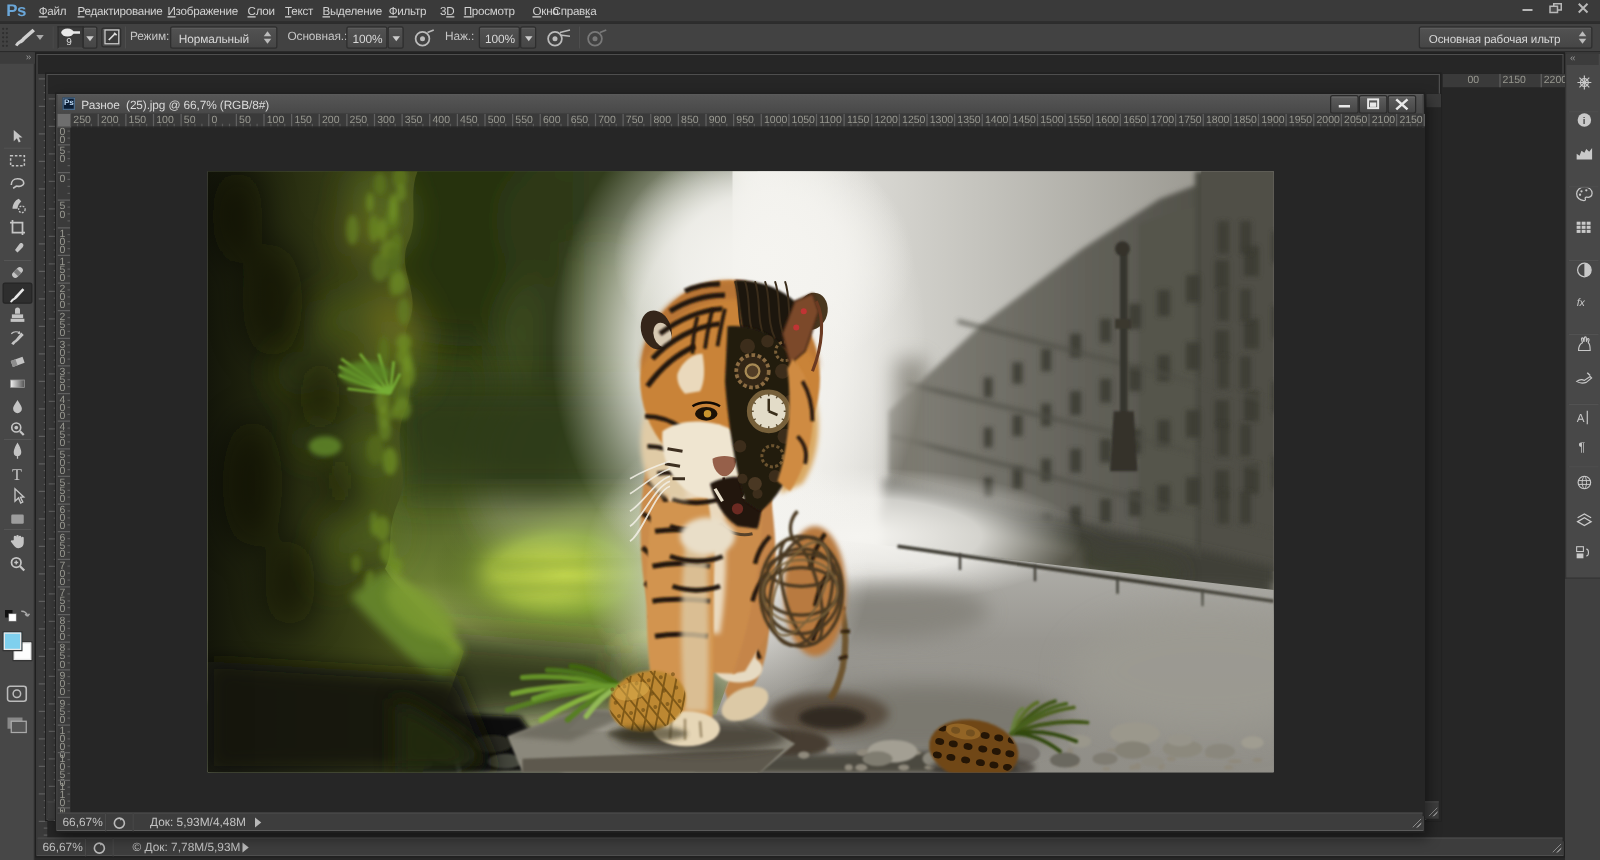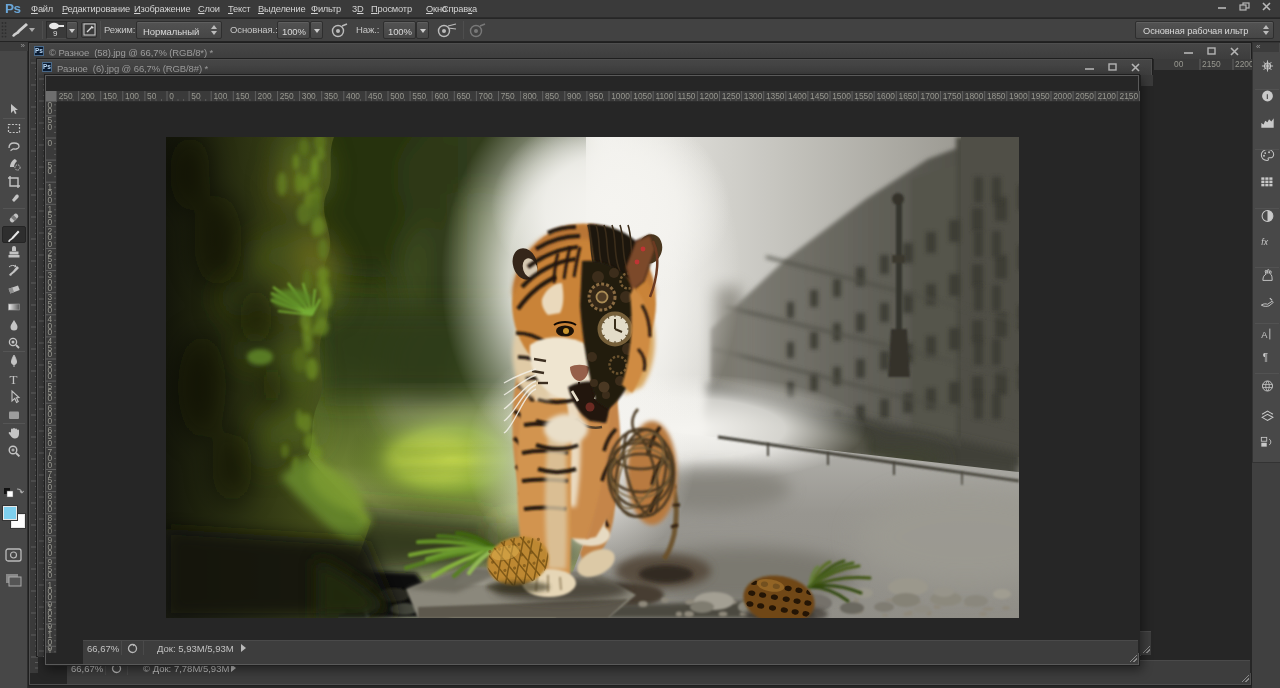--- a/index.html
+++ b/index.html
@@ -38,21 +38,21 @@
 .titlebar{position:absolute;left:1px;top:1px;right:1px;height:15px;font-size:9.5px;letter-spacing:-0.1px;white-space:nowrap;overflow:hidden;}
 .tb-inactive{background:linear-gradient(#464646,#3d3d3d);color:#9c9c9c;}
 .tb-active{background:linear-gradient(#565656,#484848);color:#dadada;}
 .psfileicon{position:absolute;top:2px;width:10px;height:10px;background:#0a1c33;border:1px solid #4a6a8a;color:#bcd9f5;font-size:6.5px;line-height:8px;text-align:center;font-weight:bold;}
 .wbtns{position:absolute;top:0;height:15px;}
 .wbtn{position:absolute;top:0;width:23px;height:15px;color:#cfcfcf;text-align:center;}
 .wbtn-active{background:linear-gradient(#5e5e5e,#454545);border:1px solid #2a2a2a;border-radius:2px;box-shadow:inset 0 1px 0 #6e6e6e;}
 .grip{position:absolute;width:9px;height:9px;}
 .grip:before{content:"";position:absolute;right:1px;bottom:1px;width:7px;height:7px;
 background:linear-gradient(135deg,transparent 45%,#8a8a8a 45%,#8a8a8a 55%,transparent 55%,transparent 70%,#8a8a8a 70%,#8a8a8a 80%,transparent 80%);}
-.statusbar{position:absolute;left:1px;right:1px;bottom:1px;height:24px;background:#3d3d3d;border-top:1px solid #4a4a4a;color:#c2c2c2;font-size:9.5px;margin-left:37px;}
+.statusbar{position:absolute;left:1px;right:1px;bottom:1px;height:14px;background:#3d3d3d;border-top:1px solid #4a4a4a;color:#c2c2c2;font-size:9.5px;}
 </style></head><body>
 <div id="app">
 <div id="menubar" class="abs">
       <span class="ps">Ps</span>
       <span class="mi" style="left:31px"><u>Ф</u>айл</span>
       <span class="mi" style="left:62px"><u>Р</u>едактирование</span>
       <span class="mi" style="left:134px"><u>И</u>зображение</span>
       <span class="mi" style="left:198px"><u>С</u>лои</span>
       <span class="mi" style="left:228px"><u>Т</u>екст</span>
       <span class="mi" style="left:258px"><u>В</u>ыделение</span>
@@ -361,35 +361,20 @@
           </svg></div>
         <div class="dsep" style="top:46px"></div>
         <div class="dsep" style="top:106px"></div>
         <div class="dsep" style="top:165px"></div>
         <div class="dsep" style="top:224px"></div>
         <div class="dsep" style="top:280px"></div>
         <div class="dsep" style="top:330px"></div>
       </div>
     </div>
     <div class="docwin" style="left:28px;top:42px;width:1224px;height:644px">
-      <div class="titlebar tb-inactive">
-        <span class="psfileicon" style="left:4px">Ps</span>
-        <span class="abs" style="left:19px;top:3px">© Разное&nbsp;&nbsp;(58).jpg @ 66,7% (RGB/8*) *</span>
-        <div class="wbtns" style="right:3px;width:70px">
-          <span class="wbtn" style="left:0"><svg width="23" height="15">
-              <line x1="7" y1="9" x2="16" y2="9" stroke="#b5b5b5" stroke-width="1.6"></line>
-            </svg></span>
-          <span class="wbtn" style="left:23px"><svg width="23" height="15">
-              <rect x="8" y="4" width="7" height="6" fill="none" stroke="#b5b5b5" stroke-width="1.4"></rect>
-            </svg></span>
-          <span class="wbtn" style="left:46px"><svg width="23" height="15">
-              <path d="M8 4 L15 11 M15 4 L8 11" stroke="#b5b5b5" stroke-width="1.6"></path>
-            </svg></span>
-        </div>
-      </div>
       <svg class="abs" style="left:1px;top:16px" width="8" height="614" viewBox="0 0 8 614">
         <rect width="8" height="614" fill="#3a3a3a"></rect>
         <line x1="1" y1="4" x2="8" y2="4" stroke="#5e5e5e" stroke-width="1"></line>
         <line x1="5" y1="9.5" x2="8" y2="9.5" stroke="#5e5e5e" stroke-width="1"></line>
         <line x1="5" y1="15.0" x2="8" y2="15.0" stroke="#5e5e5e" stroke-width="1"></line>
         <line x1="5" y1="20.5" x2="8" y2="20.5" stroke="#5e5e5e" stroke-width="1"></line>
         <line x1="1" y1="26.0" x2="8" y2="26.0" stroke="#5e5e5e" stroke-width="1"></line>
         <line x1="5" y1="31.5" x2="8" y2="31.5" stroke="#5e5e5e" stroke-width="1"></line>
         <line x1="5" y1="37.0" x2="8" y2="37.0" stroke="#5e5e5e" stroke-width="1"></line>
         <line x1="5" y1="42.5" x2="8" y2="42.5" stroke="#5e5e5e" stroke-width="1"></line>
@@ -516,35 +501,20 @@
           <circle cx="5.5" cy="5.5" r="4" fill="none" stroke="#b9b9b9" stroke-width="1.3"></circle>
           <path d="M5.5 1.5 l2.4 0 l-1.2 2 z" fill="#b9b9b9"></path>
         </svg>
         <span class="abs" style="left:60px;top:0;width:1px;height:14px;background:#333;border-right:1px solid #4a4a4a"></span>
         <span class="abs" style="left:76px;top:2px">© Док: 7,78M/5,93M</span>
         <span class="abs" style="left:164px;top:3px;width:0;height:0;border-top:4px solid transparent;border-bottom:4px solid transparent;border-left:5px solid #b9b9b9"></span>
         <span class="grip" style="right:0;bottom:1px"></span>
       </div>
     </div>
     <div class="docwin" style="left:36px;top:58px;width:1117px;height:599px">
-      <div class="titlebar tb-inactive">
-        <span class="psfileicon" style="left:4px">Ps</span>
-        <span class="abs" style="left:19px;top:3px">Разное&nbsp;&nbsp;(6).jpg @ 66,7% (RGB/8#) *</span>
-        <div class="wbtns" style="right:3px;width:70px">
-          <span class="wbtn" style="left:0"><svg width="23" height="15">
-              <line x1="7" y1="9" x2="16" y2="9" stroke="#b5b5b5" stroke-width="1.6"></line>
-            </svg></span>
-          <span class="wbtn" style="left:23px"><svg width="23" height="15">
-              <rect x="8" y="4" width="7" height="6" fill="none" stroke="#b5b5b5" stroke-width="1.4"></rect>
-            </svg></span>
-          <span class="wbtn" style="left:46px"><svg width="23" height="15">
-              <path d="M8 4 L15 11 M15 4 L8 11" stroke="#b5b5b5" stroke-width="1.6"></path>
-            </svg></span>
-        </div>
-      </div>
       <svg class="abs" style="left:1px;top:16px" width="8" height="582" viewBox="0 0 8 582">
         <rect width="8" height="582" fill="#3a3a3a"></rect>
         <line x1="1" y1="4" x2="8" y2="4" stroke="#5e5e5e" stroke-width="1"></line>
         <line x1="5" y1="9.5" x2="8" y2="9.5" stroke="#5e5e5e" stroke-width="1"></line>
         <line x1="5" y1="15.0" x2="8" y2="15.0" stroke="#5e5e5e" stroke-width="1"></line>
         <line x1="5" y1="20.5" x2="8" y2="20.5" stroke="#5e5e5e" stroke-width="1"></line>
         <line x1="1" y1="26.0" x2="8" y2="26.0" stroke="#5e5e5e" stroke-width="1"></line>
         <line x1="5" y1="31.5" x2="8" y2="31.5" stroke="#5e5e5e" stroke-width="1"></line>
         <line x1="5" y1="37.0" x2="8" y2="37.0" stroke="#5e5e5e" stroke-width="1"></line>
         <line x1="5" y1="42.5" x2="8" y2="42.5" stroke="#5e5e5e" stroke-width="1"></line>
@@ -650,20 +620,36 @@
       <div class="abs" style="left:1104px;top:16px;width:12px;height:582px;background:#262626">
         <svg class="abs" style="left:0;top:0" width="12" height="11">
           <rect width="12" height="11" fill="#3a3a3a"></rect>
         </svg>
       </div>
       <div class="statusbar">
         <span class="grip" style="right:0;bottom:1px"></span>
       </div>
     </div>
     <div class="docwin" style="left:44px;top:74px;width:1096px;height:592px;box-shadow:0 0 0 1px #5a5a5a inset, 2px 4px 10px rgba(0,0,0,.45)">
+      <div class="titlebar tb-active">
+        <span class="psfileicon" style="left:4px">Ps</span>
+        <span class="abs" style="left:19px;top:3px">Разное&nbsp;&nbsp;(25).jpg @ 66,7% (RGB/8#)</span>
+        <div class="wbtns" style="right:4px;width:70px">
+          <span class="wbtn wbtn-active" style="left:0"><svg width="21" height="13">
+              <line x1="6" y1="8" x2="15" y2="8" stroke="#e8e8e8" stroke-width="2"></line>
+            </svg></span>
+          <span class="wbtn wbtn-active" style="left:23px"><svg width="21" height="13">
+              <rect x="6.5" y="2.5" width="8" height="7" fill="none" stroke="#e8e8e8" stroke-width="1.6"></rect>
+              <rect x="8" y="5" width="5" height="3.5" fill="#e8e8e8"></rect>
+            </svg></span>
+          <span class="wbtn wbtn-active" style="left:46px"><svg width="21" height="13">
+              <path d="M6 2.5 L15 10.5 M15 2.5 L6 10.5" stroke="#e8e8e8" stroke-width="2"></path>
+            </svg></span>
+        </div>
+      </div>
       <div class="abs" style="left:1px;top:16px;width:11px;height:11px;background:#6e6e6e;border-right:1px solid #555;border-bottom:1px solid #555"></div>
       <svg class="abs" style="left:12px;top:16px" width="1083" height="11" viewBox="0 0 1083 11">
         <rect width="1083" height="11" fill="#3a3a3a"></rect>
         <g>
           <line x1="-0.5" y1="0" x2="-0.5" y2="11" stroke="#606060" stroke-width="1"></line>
           <text x="1.7" y="7.6" font-size="8.4" fill="#989890">250</text>
           <line x1="5.0" y1="8" x2="5.0" y2="11" stroke="#5a5a5a" stroke-width="1"></line>
           <line x1="10.6" y1="8" x2="10.6" y2="11" stroke="#5a5a5a" stroke-width="1"></line>
           <line x1="16.1" y1="8" x2="16.1" y2="11" stroke="#5a5a5a" stroke-width="1"></line>
           <line x1="21.6" y1="0" x2="21.6" y2="11" stroke="#606060" stroke-width="1"></line>
@@ -1104,21 +1090,21 @@
       </svg>
       <div class="abs" style="left:12px;top:27px;width:1083px;height:551px;background:#262626"></div>
       <div class="statusbar">
         <span class="abs" style="left:4px;top:2px">66,67%</span>
         <span class="abs" style="left:38px;top:0;width:1px;height:14px;background:#333;border-right:1px solid #4a4a4a"></span>
         <svg class="abs" style="left:44px;top:2px" width="11" height="11" viewBox="0 0 11 11">
           <circle cx="5.5" cy="5.5" r="4" fill="none" stroke="#b9b9b9" stroke-width="1.3"></circle>
           <path d="M5.5 1.5 l2.4 0 l-1.2 2 z" fill="#b9b9b9"></path>
         </svg>
         <span class="abs" style="left:60px;top:0;width:1px;height:14px;background:#333;border-right:1px solid #4a4a4a"></span>
-        <span class="abs" style="left:74px;top:2px">Док: 5,93M/5,93M</span>
+        <span class="abs" style="left:74px;top:2px">Док: 5,93M/4,48M</span>
         <span class="abs" style="left:158px;top:3px;width:0;height:0;border-top:4px solid transparent;border-bottom:4px solid transparent;border-left:5px solid #b9b9b9"></span>
         <span class="grip" style="right:0;bottom:1px"></span>
       </div>
     </div>
     <svg class="abs" style="left:166px;top:137px" width="853" height="481" viewBox="0 0 853 481">
       <defs>
 <filter id="b1" x="-20%" y="-20%" width="140%" height="140%">
           <feGaussianBlur stdDeviation="1"></feGaussianBlur>
         </filter>
 <filter id="b2" x="-30%" y="-30%" width="160%" height="160%">

